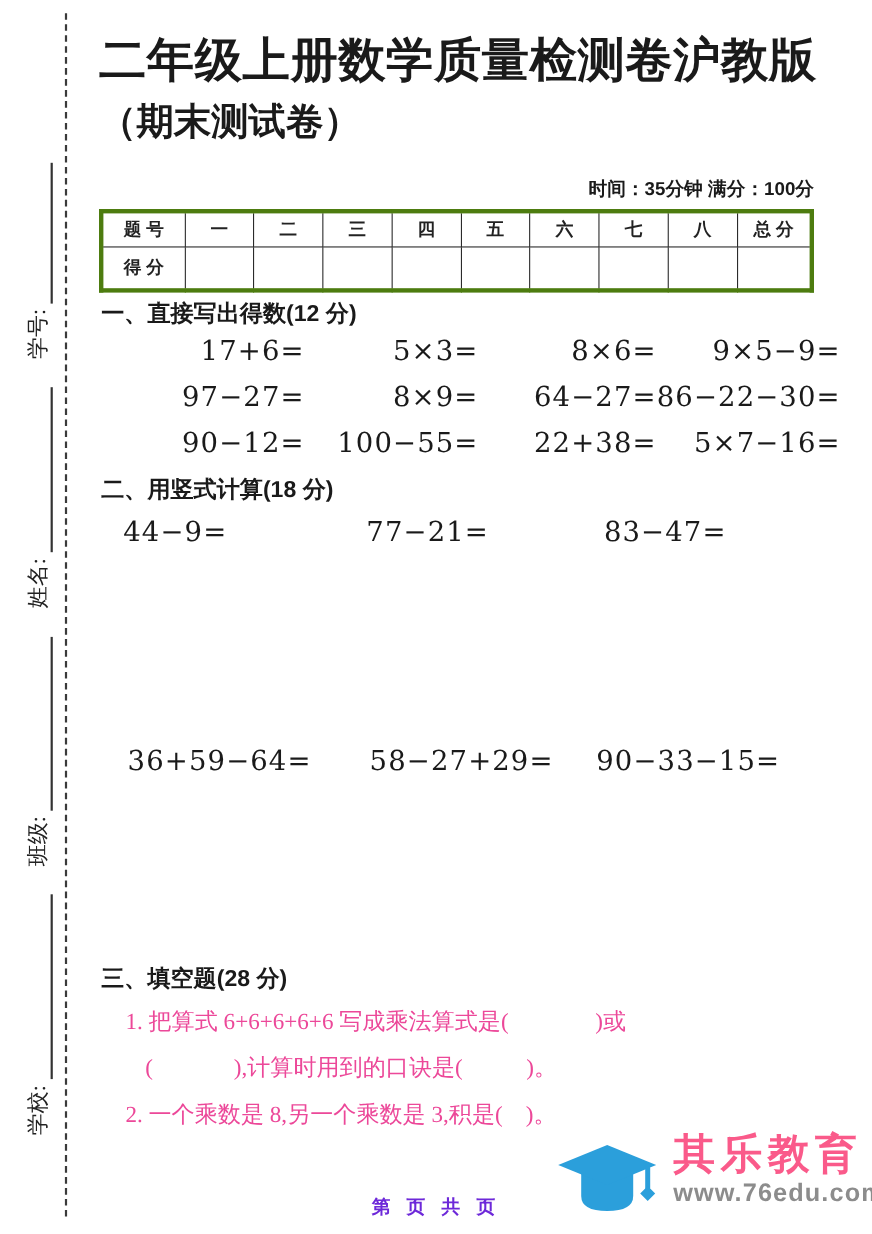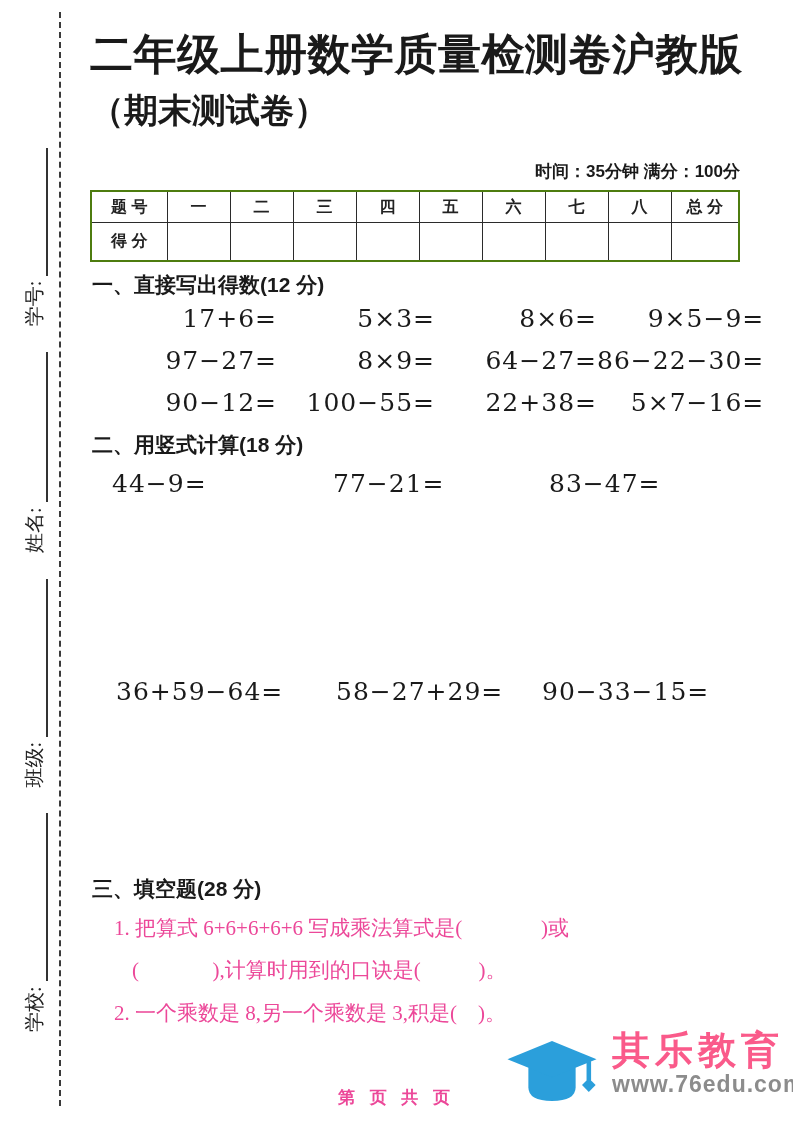--- a/index.html
+++ b/index.html
@@ -20,21 +20,21 @@
 
   .main{position:absolute;left:90px;top:0;width:652px;height:1122px;}
   .abs{position:absolute;}
   .page-title{top:26px;left:0;width:652px;text-align:center;font-size:43px;
     font-weight:bold;white-space:nowrap;letter-spacing:0.5px;}
   .page-subtitle{top:88px;left:0;width:652px;text-align:left;font-size:34px;font-weight:bold;}
   .meta{top:160px;left:0;width:650px;text-align:right;font-size:17px;font-weight:bold;}
 
   table.score-table{position:absolute;top:190px;left:0;width:650px;
     border-collapse:collapse;table-layout:fixed;font-size:16px;
-    border:2px solid #4d7c0f;}
+    border:4px solid #4d7c0f;}
   table.score-table td{border:1px solid #2b2b2b;text-align:center;padding:0;
     font-weight:bold;color:#222;}
   tr.hdr td{height:30px;}
   tr.scr td{height:37px;}
 
   .sec-heading{font-size:21px;font-weight:bold;left:2px;white-space:nowrap;}
   .h1{top:271px}.h2{top:431px}.h3{top:875px}
 
   .eq-grid{left:0;width:652px;display:grid;box-sizing:border-box;line-height:1;}
   .eq{font-family:"DejaVu Serif","Liberation Serif",serif;font-size:25px;
@@ -43,21 +43,21 @@
   .g2a{top:471px;padding-left:22px;grid-template-columns:221px 216px 1fr;}
   .g2b{top:679px;padding-left:26px;grid-template-columns:220px 206px 1fr;}
 
   .q{font-family:"Liberation Serif","DejaVu Serif",serif;font-size:21px;
     white-space:pre-wrap;color:#ec4899;}
   .q1a{top:914px;left:24px;}
   .q1b{top:956px;left:42px;}
   .q2{top:999px;left:24px;}
 
   .page-footer{position:absolute;top:1086px;left:0;width:793px;text-align:center;
-    font-size:17px;letter-spacing:5px;font-weight:bold;color:#ec4899;}
+    font-size:17px;letter-spacing:5px;font-weight:bold;color:#6d28d9;}
 
   .logo{position:absolute;left:502px;top:1030px;display:flex;align-items:flex-start;gap:10px;}
   .logo-text{display:flex;flex-direction:column;align-items:flex-start;}
   .logo-name{color:#fa5a8a;font-size:38px;font-weight:bold;letter-spacing:5px;
     line-height:1.1;white-space:nowrap;}
   .logo-url{color:#8c8c8c;font-size:23px;font-weight:bold;letter-spacing:1px;line-height:1.05;}
 </style>
 </head>
 <body>
 

